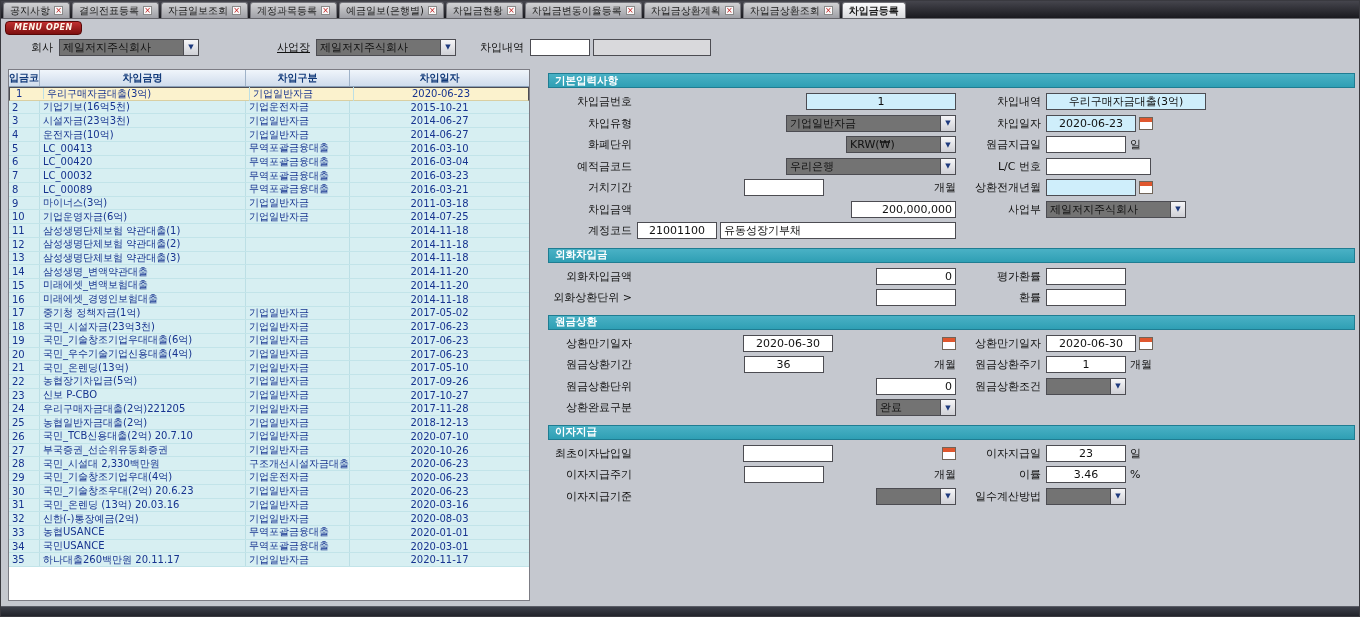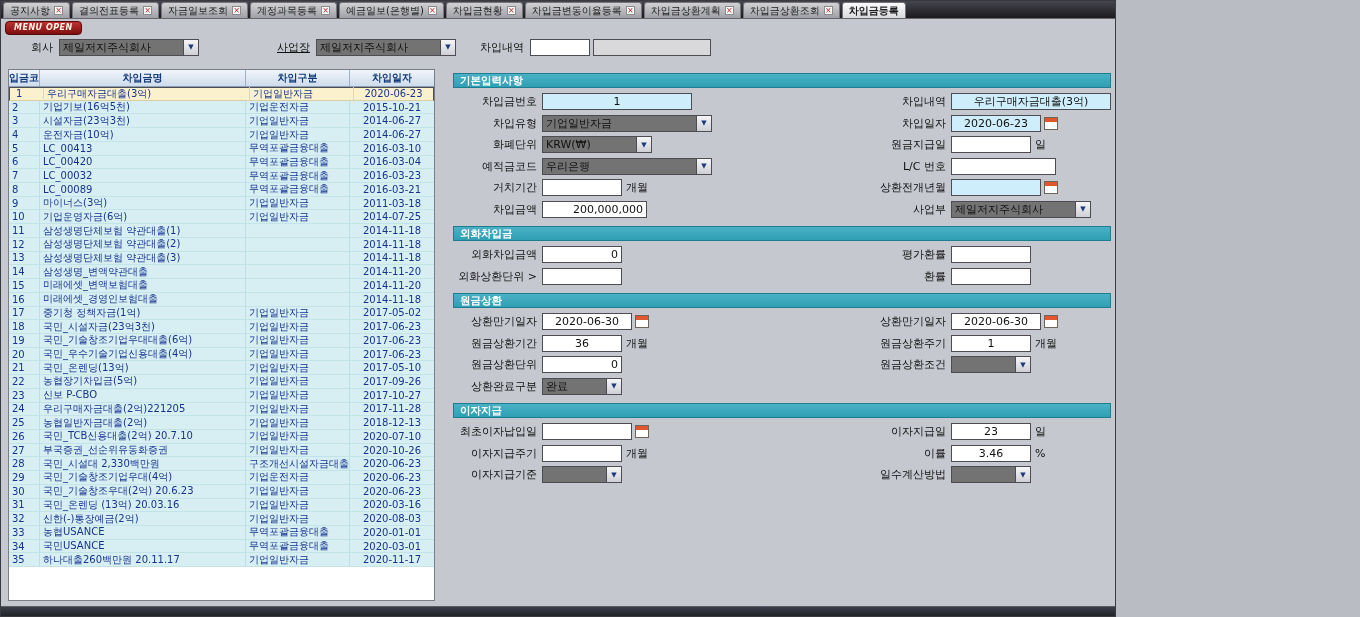--- a/index.html
+++ b/index.html
@@ -1,17 +1,17 @@
 <!DOCTYPE html>
 <html style="--section-header: #2f9fb4; --table-row-bg: #d7eff2; --table-row-selected: #fbf2cd; --readonly-field: #cfeefb; --table-text: #16338f;"><head>
 <meta charset="utf-8">
 <style>
   html,body{margin:0;padding:0;}
   body{width:1360px;height:617px;background:#b9bcc3;font-family:"DejaVu Sans","Liberation Sans",sans-serif;font-size:11px;color:#111;overflow:hidden;}
-  .window{position:relative;width:1116px;height:617px;box-sizing:border-box;border:1px solid #3a3a40;background:#c5c8cf;}
+  .window{position:relative;width:1360px;height:617px;box-sizing:border-box;border:1px solid #3a3a40;background:#c5c8cf;}
 
   
   .tabbar{height:17px;background:linear-gradient(#45454d,#1a1a1f);display:flex;align-items:flex-end;padding-left:2px;gap:2px;border-bottom:1px solid #66666c;}
   .tab{height:15px;display:flex;align-items:center;gap:4px;padding:0 6px;background:linear-gradient(#d2d2d4,#9fa0a6);border:1px solid #75757b;border-bottom:none;border-radius:3px 3px 0 0;font-size:10px;color:#1c1c1c;white-space:nowrap;cursor:default;}
   .tab.active{background:linear-gradient(#fbfbfc,#d9dadd);font-weight:bold;}
   .tabx{width:9px;height:9px;box-sizing:border-box;background:#fbfbfb;border:1px solid #8a8a8a;color:#c32222;font-size:8px;line-height:6px;display:flex;align-items:center;justify-content:center;}
 
   
   .menubtn{position:absolute;top:20px;left:4px;background:linear-gradient(#c03030,#7d0f0f);color:#fff4e8;font-size:8px;font-weight:bold;font-style:italic;padding:1px 8px 2px 8px;border-radius:4px;border:1px solid #580808;letter-spacing:.5px;cursor:pointer;}
 
@@ -47,21 +47,21 @@
   .c-name{width:206px;flex:none;}
   .c-type{width:104px;flex:none;}
   .c-date{flex:1;justify-content:center;padding-left:0;border-right:none;}
 
   
   .detail{flex:1;margin-left:18px;}
   .shead{height:15px;box-sizing:border-box;background:linear-gradient(#4ab1c5,var(--section-header,#2f9fb4));border:1px solid #1f7d92;color:#fff;font-weight:bold;font-size:10.5px;display:flex;align-items:center;padding-left:6px;margin:6px 0 3px 0;}
   .shead.first{margin-top:4px;}
   .frow{display:flex;align-items:center;height:21.5px;}
   .half{display:flex;align-items:center;}
-  .half.l{width:408px;flex:none;}
+  .half.l{width:408px;flex:none;justify-content:space-between;}
   .half.r{flex:1;}
   .lab{text-align:right;padding-right:5px;white-space:nowrap;overflow:hidden;flex:none;}
   .ll{width:84px;} .lr{width:85px;}
   .gap3{margin-left:3px;}
 
   .statusbar{position:absolute;left:0;right:0;bottom:0;height:9px;background:linear-gradient(#3c3f49,#22242b);border-top:1px solid #5a5d66;}
 </style>
 </head>
 <body>
 
@@ -423,20 +423,28 @@
             <input class="inp right w105" value="200,000,000" style="">
           </div>
           <div class="half r">
             <span class="lab lr">사업부</span>
             <div class="sel w140">
               <span class="seltext">제일저지주식회사</span>
               <span class="selarr">▼</span>
             </div>
           </div>
         </div>
+        <div class="frow">
+          <div class="half l">
+            <span class="lab ll">계정코드</span>
+            <input class="inp center w80" value="21001100" style="">
+            <input class="inp w250 gap3" value="유동성장기부채" style="">
+          </div>
+          <div class="half r"></div>
+        </div>
       </div>
 
       <div class="shead">외화차입금</div>
       <div>
         <div class="frow">
           <div class="half l">
             <span class="lab ll">외화차입금액</span>
             <input class="inp right w80" value="0" style="">
           </div>
           <div class="half r">

